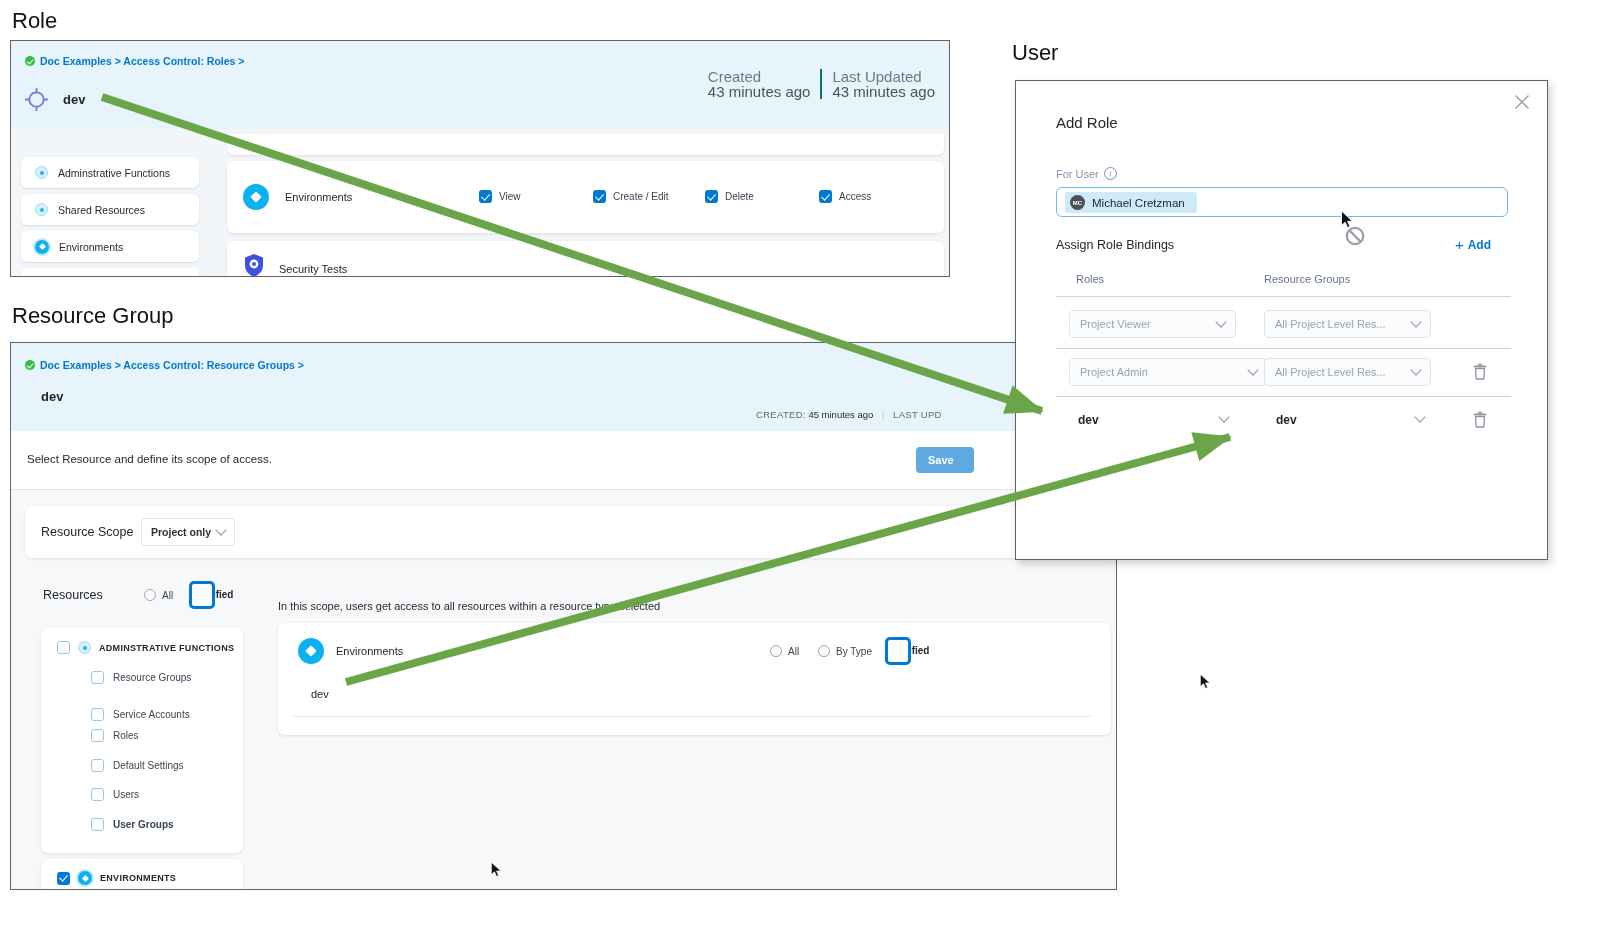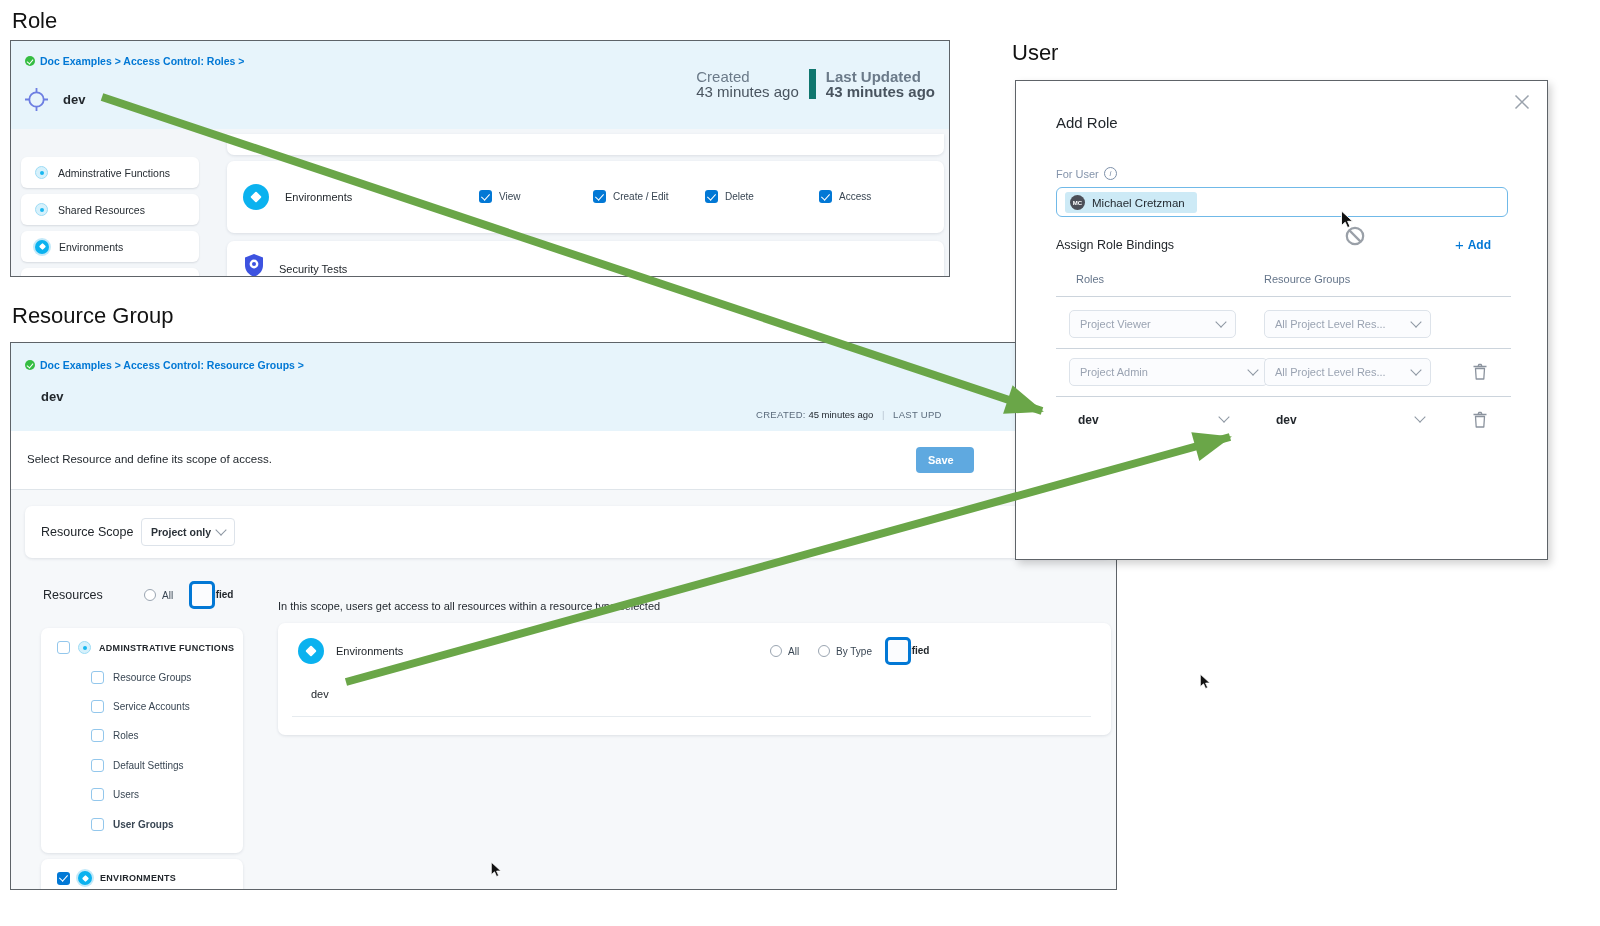--- a/index.html
+++ b/index.html
@@ -11,21 +11,21 @@
   .phead{position:absolute;left:0;right:0;top:0;height:88px;background:#e7f4fb;}
   .bc{position:absolute;display:flex;align-items:center;gap:5px;font-size:10.5px;font-weight:700;color:#0278d5;}
   .bc-dot{width:10px;height:10px;border-radius:50%;background:#35bd42;position:relative;flex:0 0 auto;}
   .bc-dot::after{content:"";position:absolute;left:3px;top:2px;width:3px;height:5px;
     border-right:1.2px solid #fff;border-bottom:1.2px solid #fff;transform:rotate(40deg);}
   .ptitle{position:absolute;font-size:13px;font-weight:700;color:#22272c;}
   .meta{position:absolute;display:flex;}
   .meta-col{padding:0 10px;font-size:15px;line-height:15px;}
   .meta-col .ml{color:#6b7a89;}
   .meta-col .mv{color:#49545f;}
-  .meta-sep{border-left:7px solid #0f766e;font-weight:bold;}
+  .meta-sep{border-left:2px solid #0f766e;}
   .pbody{position:absolute;left:0;right:0;bottom:0;background:#f3f6f9;}
   .card{position:absolute;background:#fff;border-radius:7px;box-shadow:0 1px 3px rgba(40,60,80,0.12);}
   .side-card{position:absolute;left:10px;width:178px;height:31px;background:#fff;border-radius:6px;
     box-shadow:0 1px 2px rgba(40,60,80,0.14);display:flex;align-items:center;gap:10px;
     padding:0 0 0 14px;box-sizing:border-box;font-size:10.5px;color:#262c32;}
   .dotring{width:11px;height:11px;border-radius:50%;background:#d6f1fc;border:1px solid #9edcf5;position:relative;flex:0 0 auto;}
   .dotring::after{content:"";position:absolute;left:50%;top:50%;width:4px;height:4px;margin:-2px 0 0 -2px;border-radius:50%;background:#18b7f0;}
   .envicon{width:26px;height:26px;border-radius:50%;background:#0bb2ef;display:flex;align-items:center;justify-content:center;flex:0 0 auto;}
   .envicon::after{content:"";width:8px;height:8px;background:#fff;transform:rotate(45deg);border-radius:1px;}
   .envicon.sm{width:14px;height:14px;box-shadow:0 0 0 2px #c2e9f9;}
@@ -196,21 +196,21 @@
       <div class="card" style="left:30px;top:138px;width:202px;height:225px;">
         <div class="tree-parent" style="top:13px;">
           <span class="ckb un"></span>
           <span class="dotring"></span>
           <span>ADMINSTRATIVE FUNCTIONS</span>
         </div>
         <div class="tree-child" style="top:43px;">
           <span class="ckb un"></span>
           <span>Resource Groups</span>
         </div>
-        <div class="tree-child" style="top:72px;">
+        <div class="tree-child" style="top:80px;">
           <span class="ckb un"></span>
           <span>Service Accounts</span>
         </div>
         <div class="tree-child" style="top:101px;">
           <span class="ckb un"></span>
           <span>Roles</span>
         </div>
         <div class="tree-child" style="top:131px;">
           <span class="ckb un"></span>
           <span>Default Settings</span>

